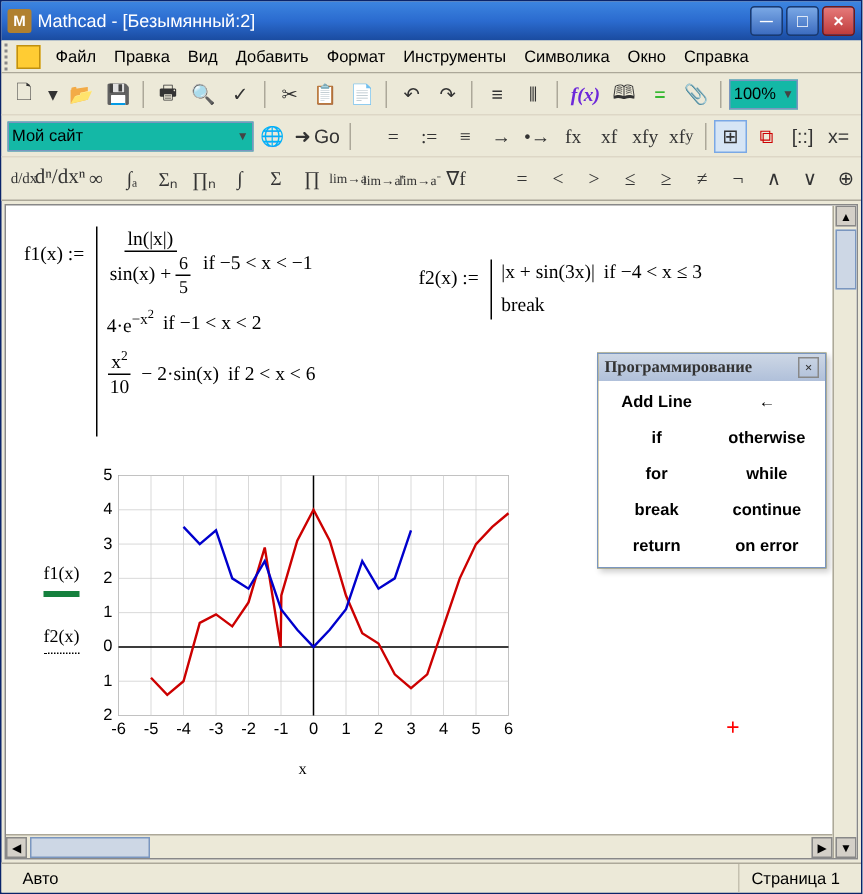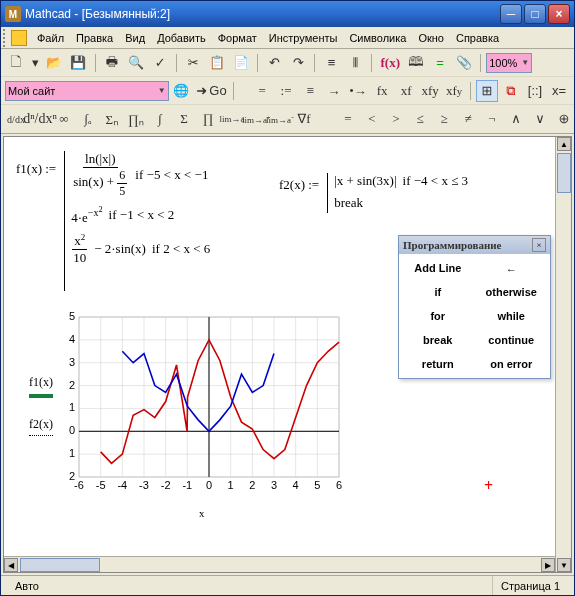--- a/index.html
+++ b/index.html
@@ -12,21 +12,21 @@
   .titlebar .winbtn.close { background: linear-gradient(to bottom,#e57a7a,#c03c3c); border-color: #701a1a; }
   .menubar { background: #ece9d8; border-bottom: 1px solid #aca899; display: flex; align-items: center; height: 22px; padding-left: 2px; font-size: 11px; }
   .menubar .mhandle { width: 6px; height: 18px; border-left: 2px dotted #888; margin-right: 2px; }
   .menubar .micon { width: 16px; height: 16px; background: #ffcc33; border: 1px solid #c09010; margin-right: 4px; }
   .menubar .mitem { padding: 2px 6px; cursor: pointer; }
   .toolbars { background: #ece9d8; border-bottom: 1px solid #aca899; }
   .toolrow { display: flex; align-items: center; height: 28px; padding: 0 4px; gap: 2px; border-bottom: 1px solid #ddd7c6;}
   .toolrow:last-child { border-bottom: none; }
   .tbtn { min-width: 22px; height: 22px; display: flex; align-items: center; justify-content: center; border: 1px solid transparent; font-size: 13px; color: #333; cursor: pointer; padding: 0 2px;}
   .sep { width: 1px; height: 18px; background: #aca899; margin: 0 3px; }
-  .combo { height: 20px; border: 1px solid #7a96bf; background: #f9a8d4; display: flex; align-items: center; padding: 0 2px; font-size: 11px; min-width: 45px; }
+  .combo { height: 20px; border: 1px solid #7a96bf; background: #14b8a6; display: flex; align-items: center; padding: 0 2px; font-size: 11px; min-width: 45px; }
   .combo .arrow { margin-left: auto; font-size: 8px; color: #444; padding-left: 4px;}
   .combo.wide { width: 180px; }
   .toolrow .mathsym { font-family: 'Times New Roman', serif; font-size: 13px; }
   .workspace { flex: 1; background: #fff; border: 1px solid #888; margin: 2px; position: relative; overflow: hidden; font-family: 'Times New Roman', serif; color: #000; }
   .ws-scroll-v { position: absolute; right: 0; top: 0; bottom: 0; width: 16px; background: #ece9d8; border-left: 1px solid #aca899; }
   .ws-scroll-v .thumb { position: absolute; top: 16px; width: 14px; height: 40px; left: 1px; background: #cdd7e5; border: 1px solid #7a96bf; }
   .ws-scroll-v .arr { position: absolute; width: 14px; height: 14px; left: 1px; background: #d4d0c8; border: 1px solid #888; display:flex; align-items:center; justify-content:center; font-size:8px;}
   .ws-scroll-h { position: absolute; left: 0; right: 16px; bottom: 0; height: 16px; background: #ece9d8; border-top: 1px solid #aca899; }
   .ws-scroll-h .arr { position: absolute; width: 14px; height: 14px; top: 1px; background: #d4d0c8; border: 1px solid #888; display:flex; align-items:center; justify-content:center; font-size:8px;}
   .ws-scroll-h .thumb { position: absolute; left: 16px; height: 14px; width: 80px; top: 1px; background: #cdd7e5; border: 1px solid #7a96bf; }
@@ -91,21 +91,21 @@
       <div class="tbtn">✂</div>
       <div class="tbtn">📋</div>
       <div class="tbtn">📄</div>
       <div class="sep"></div>
       <div class="tbtn">↶</div>
       <div class="tbtn">↷</div>
       <div class="sep"></div>
       <div class="tbtn">≡</div>
       <div class="tbtn">⫴</div>
       <div class="sep"></div>
-      <div class="tbtn mathsym" style="color:#be185d;font-weight:bold">f(x)</div>
+      <div class="tbtn mathsym" style="font-style:italic;color:#6d28d9;font-weight:bold">f(x)</div>
       <div class="tbtn">🕮</div>
       <div class="tbtn" style="color:#0a0">=</div>
       <div class="tbtn">📎</div>
       <div class="sep"></div>
       <div class="combo">
           <span>100%</span>
           <span class="arrow">▼</span>
         </div>
     </div>
 

